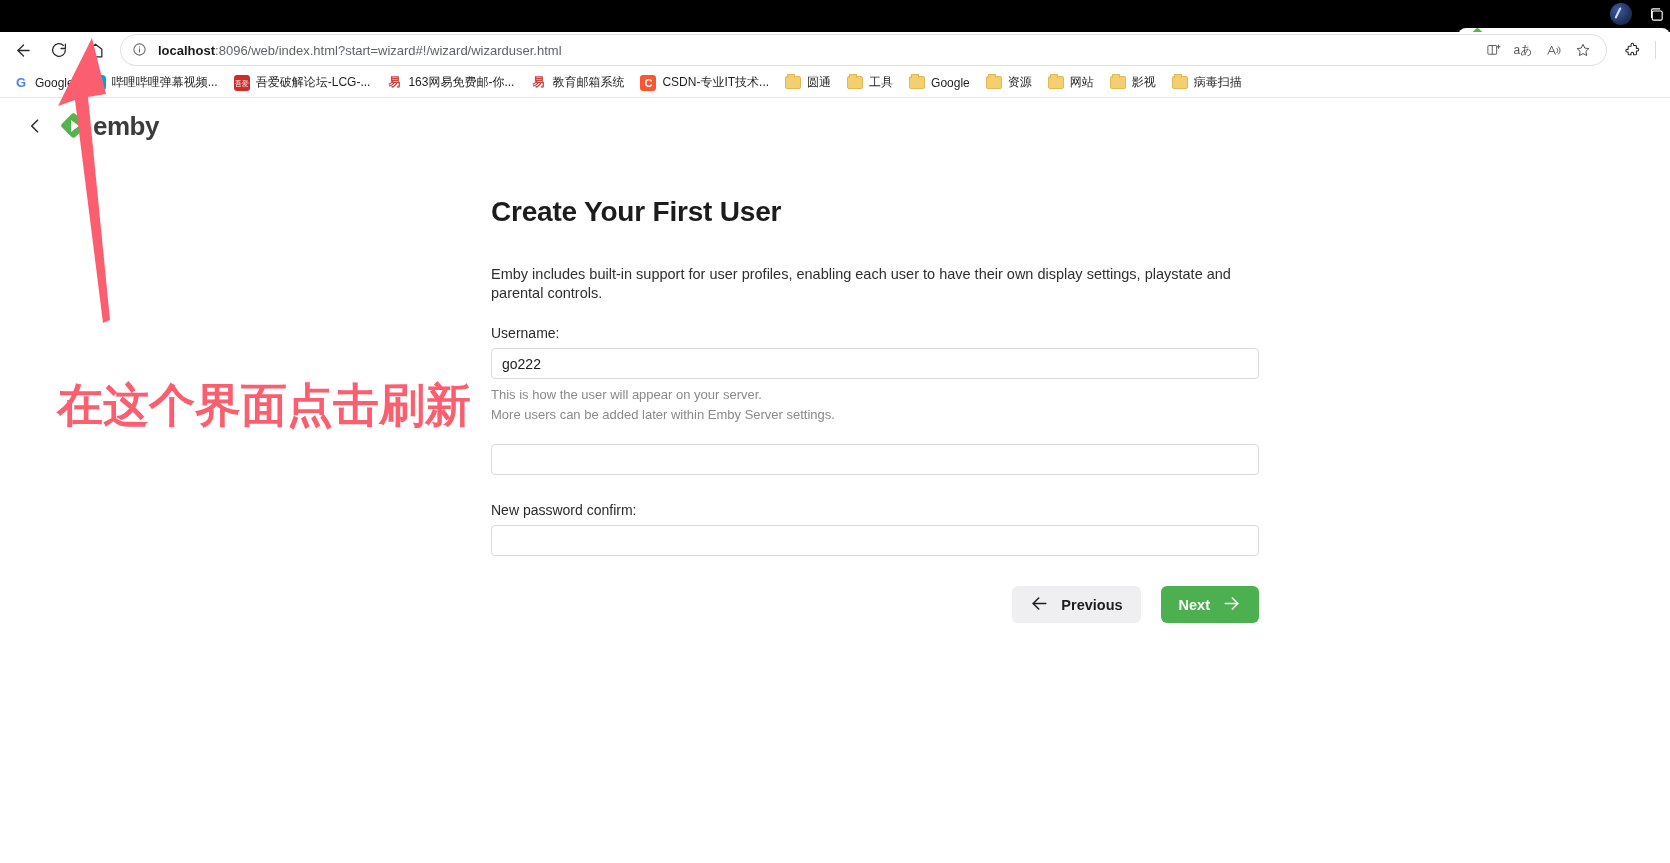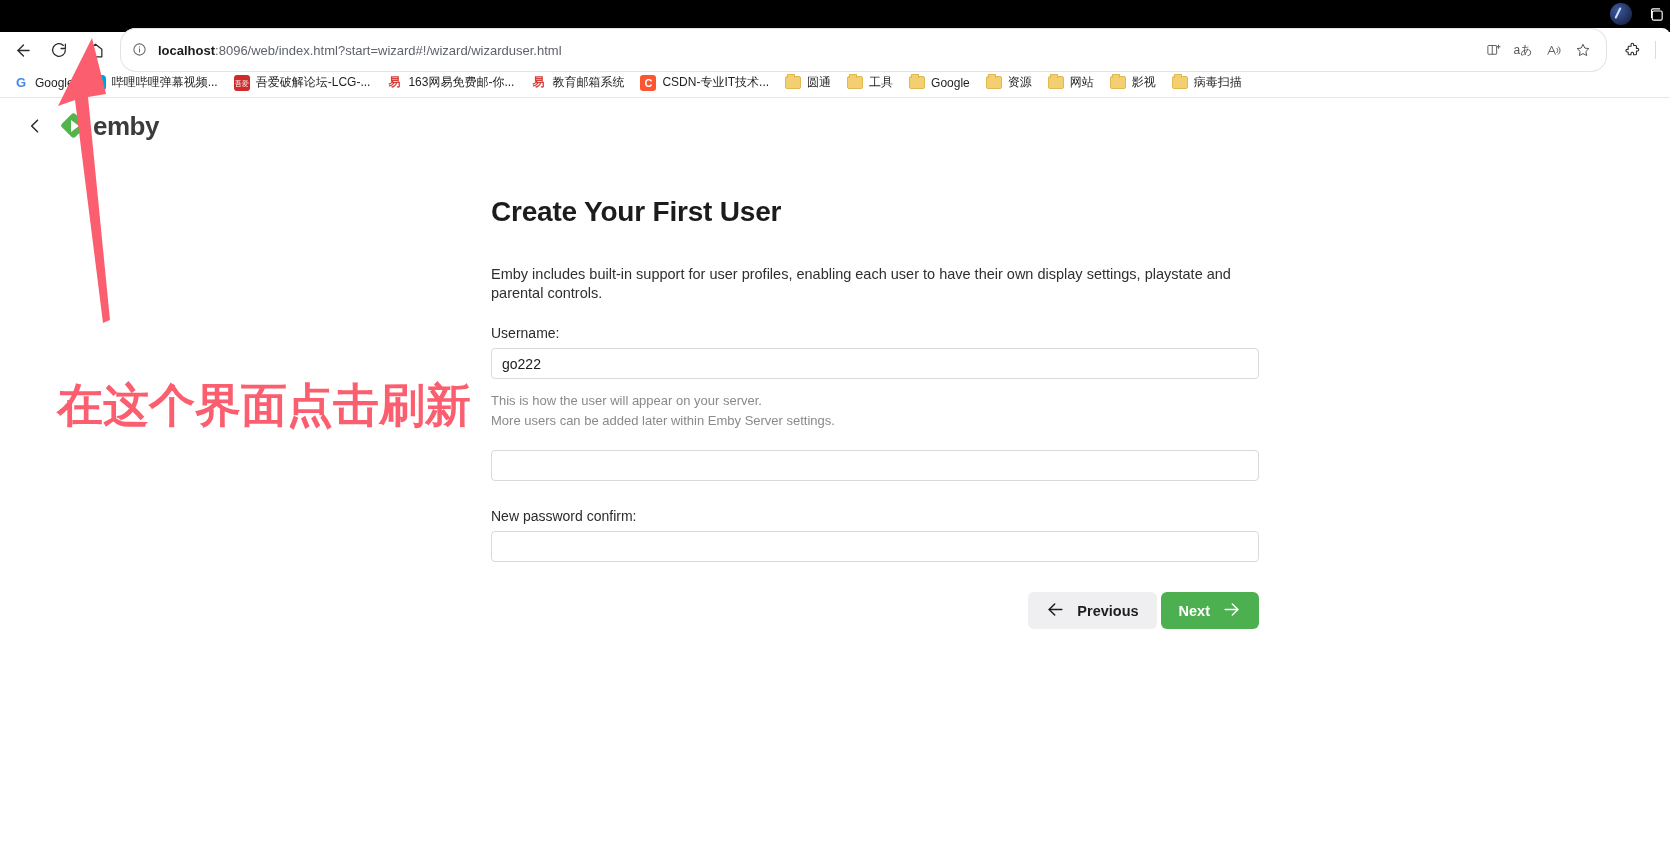--- a/index.html
+++ b/index.html
@@ -62,21 +62,21 @@
   .toolbar {
     height:36px; background:#ffffff; display:flex; align-items:center;
     padding:0 6px; gap:2px; position:relative;
   }
   .tb-btn {
     width:34px; height:30px; border-radius:6px;
     display:flex; align-items:center; justify-content:center;
     color:#2b2b2b;
   }
   .omnibox {
-    flex:1; height:44px; background:#ffffff; border-radius:16px;
+    flex:1; height:32px; background:#ffffff; border-radius:16px;
     display:flex; align-items:center; gap:10px; padding:0 10px 0 12px;
     margin:0 6px; box-shadow: inset 0 0 0 1px #e3e3e3;
   }
   .omnibox-info{ width:16px;height:16px;flex:0 0 16px;color:#6b6b6b;}
   .url { font-size:13px; color:#5f6368; white-space:nowrap; overflow:hidden; }
   .url b { color:#1b1b1b; font-weight:600; }
   .omni-actions{ display:flex; align-items:flex-start; gap:2px; margin-left:auto; }
   .omni-ico{ width:28px;height:24px;display:flex;align-items:center;justify-content:center;color:#444; }
   .tb-right { display:flex; align-items:center; gap:2px; padding-right:4px; }
   .tb-sep { width:1px; height:18px; background:#dadada; margin:0 4px; }
@@ -129,24 +129,24 @@
   .wiz-desc {
     margin-top:37px; font-size:14.5px; line-height:19px; color:#2f2f2f; max-width:742px;
   }
   .field { margin-top:22px; }
   .field-label { font-size:14px; color:#2b2b2b; margin-bottom:7px; }
   .field-input {
     width:768px; height:31px; border:1px solid #d9d9d9; border-radius:4px;
     background:#fff; padding:0 10px; font-size:14px; color:#1c1c1c;
     font-family:"Liberation Sans", sans-serif;
   }
-  .field-help { font-size:13px; color:#8a8a8a; margin-top:12px; line-height:20px; }
+  .field-help { font-size:13px; color:#8a8a8a; margin-top:6px; line-height:20px; }
 
   .wiz-actions {
-    margin-top:30px; display:flex; justify-content:flex-end; align-items:flex-end; gap:4px;
+    margin-top:30px; display:flex; justify-content:flex-end; align-items:flex-end; gap:20px;
     width:768px;
   }
   .btn {
     height:37px; border:none; border-radius:6px; display:inline-flex; align-items:center;
     gap:12px; padding:0 18px; font-size:14.5px; font-weight:600; cursor:pointer;
     font-family:"Liberation Sans", sans-serif;
   }
   .btn-prev { background:#efeff1; color:#1d1d1d; }
   .btn-next { background:#4caf50; color:#ffffff; }
 

